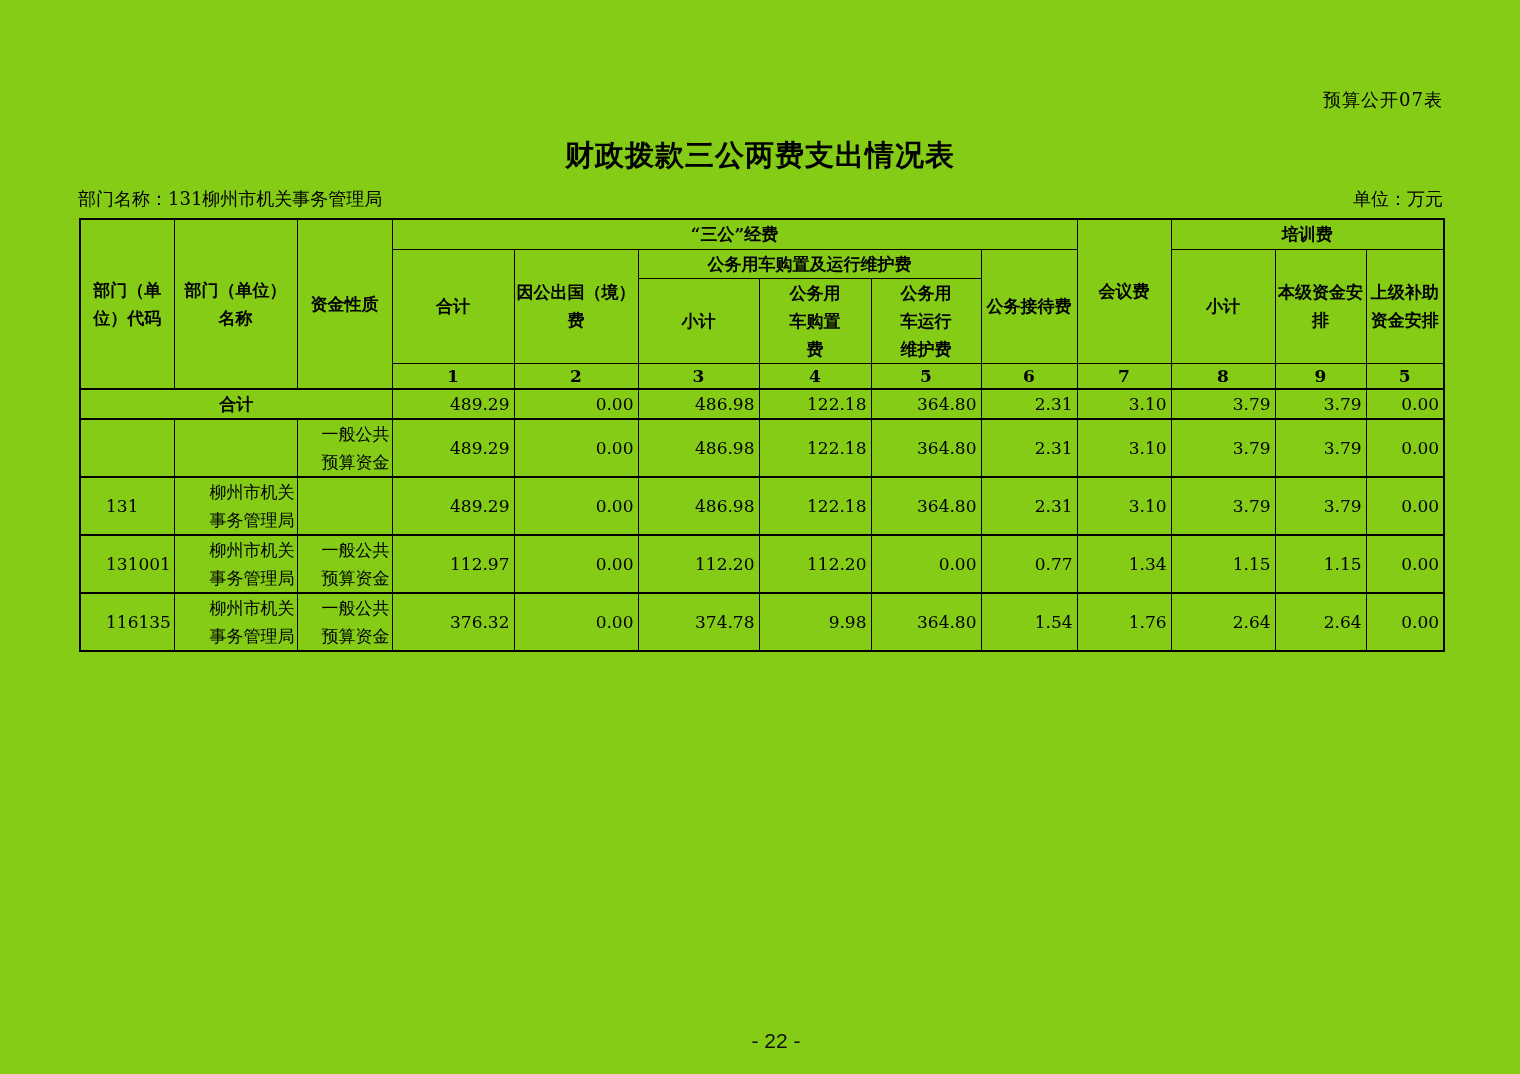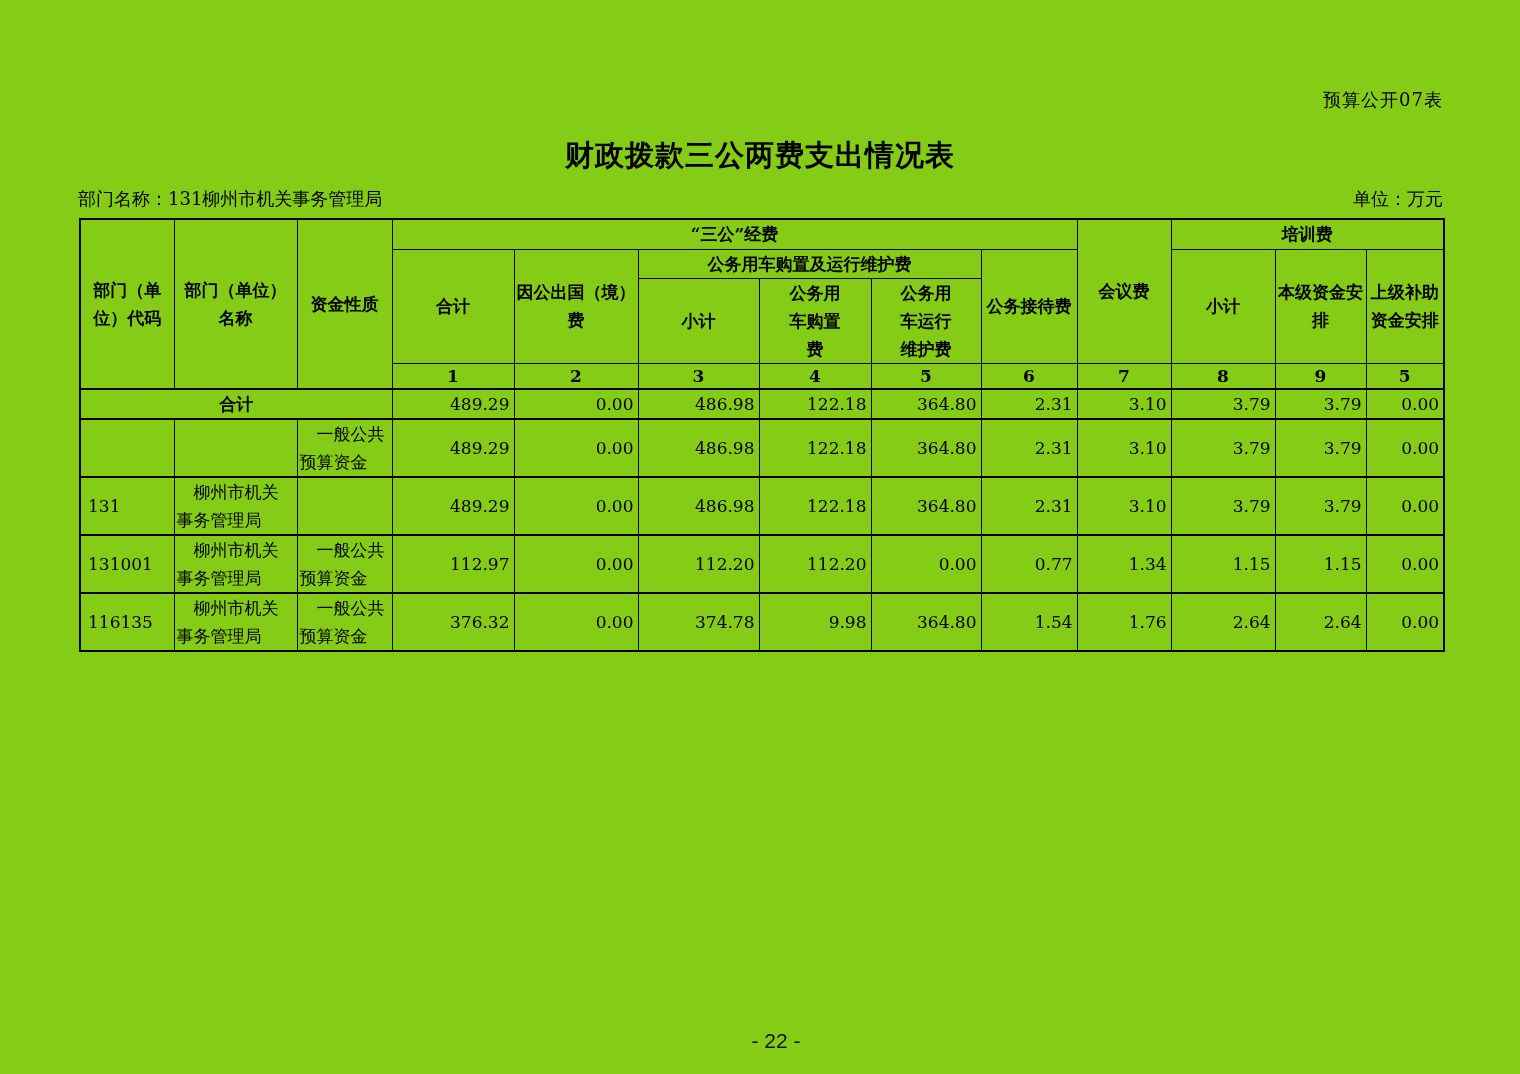--- a/index.html
+++ b/index.html
@@ -75,24 +75,24 @@
     border-bottom-width: 2px;
   }
   table.budget .num {
     text-align: right;
     padding-right: 4px;
     white-space: nowrap;
     padding-left: 12px;
   }
   table.budget .code-cell {
     text-align: left;
-    padding-left: 7px;
+    padding-left: 25px;
   }
   table.budget .label-cell {
-    text-align: left;
+    text-align: right;
     padding: 0 2px;
     text-indent: 17px;
   }
   table.budget .total-label {
     font-weight: bold;
     text-align: center;
   }
   tr.hr1 { height: 30px; }
   tr.hr2 { height: 29px; }
   tr.hr3 { height: 60px; }

